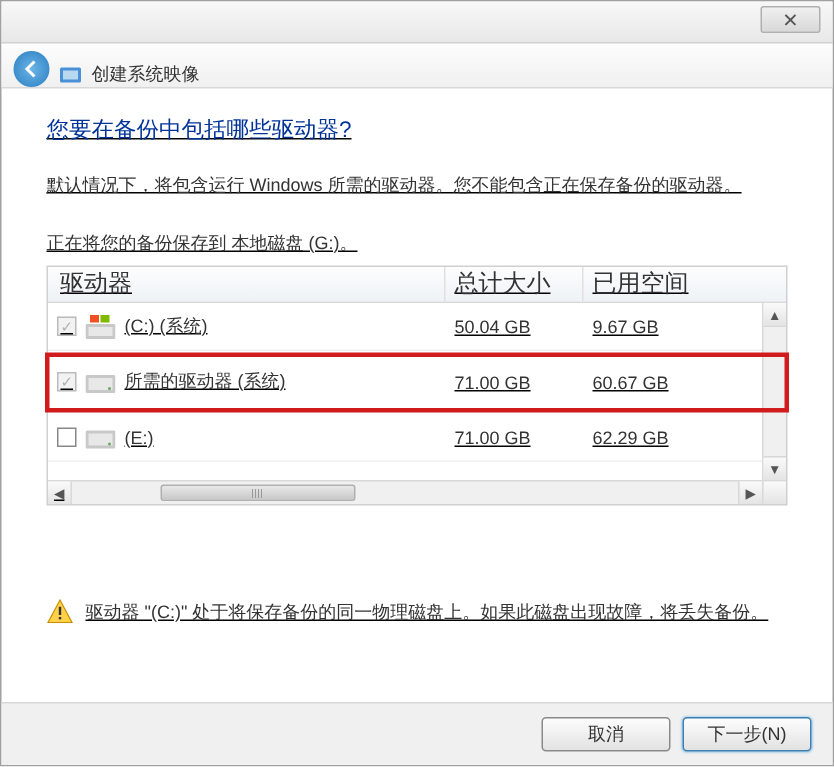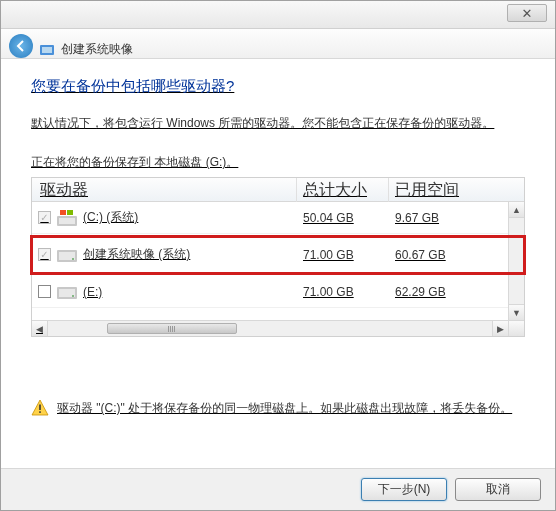--- a/index.html
+++ b/index.html
@@ -114,21 +114,21 @@
             <div class="row highlighted">
               <div class="cell-drive">
                 <span class="chk disabled">✓</span>
                 <span class="drive-icon">
                   <svg viewBox="0 0 20 16">
                     <rect x="0" y="3" width="20" height="12" fill="#c8c8c8" rx="1"></rect>
                     <rect x="2" y="5" width="16" height="8" fill="#e8e8e8"></rect>
                     <circle cx="16" cy="12" r="1" fill="#6a6"></circle>
                   </svg>
                 </span>
-                <span>创建系统映像 (系统)</span>
+                <span>所需的驱动器 (系统)</span>
               </div>
               <div class="cell-total">71.00 GB</div>
               <div class="cell-used">60.67 GB</div>
             </div>
             <div class="row">
               <div class="cell-drive">
                 <span class="chk"></span>
                 <span class="drive-icon">
                   <svg viewBox="0 0 20 16">
                     <rect x="0" y="3" width="20" height="12" fill="#c8c8c8" rx="1"></rect>
@@ -161,16 +161,16 @@
             <path d="M9 1 L17 16 L1 16 Z" fill="#ffd24a" stroke="#c89000" stroke-width="0.8"></path>
             <rect x="8.2" y="5.5" width="1.6" height="5.5" fill="#333"></rect>
             <rect x="8.2" y="12.3" width="1.6" height="1.6" fill="#333"></rect>
           </svg>
       </span>
       <div class="warn-text">驱动器 "(C:)" 处于将保存备份的同一物理磁盘上。如果此磁盘出现故障，将丢失备份。</div>
     </div>
   </div>
 
   <div class="button-bar">
+    <button class="btn">取消</button>
     <button class="btn primary">下一步(N)</button>
-    <button class="btn">取消</button>
   </div>
 </div>
 
 </body></html>

